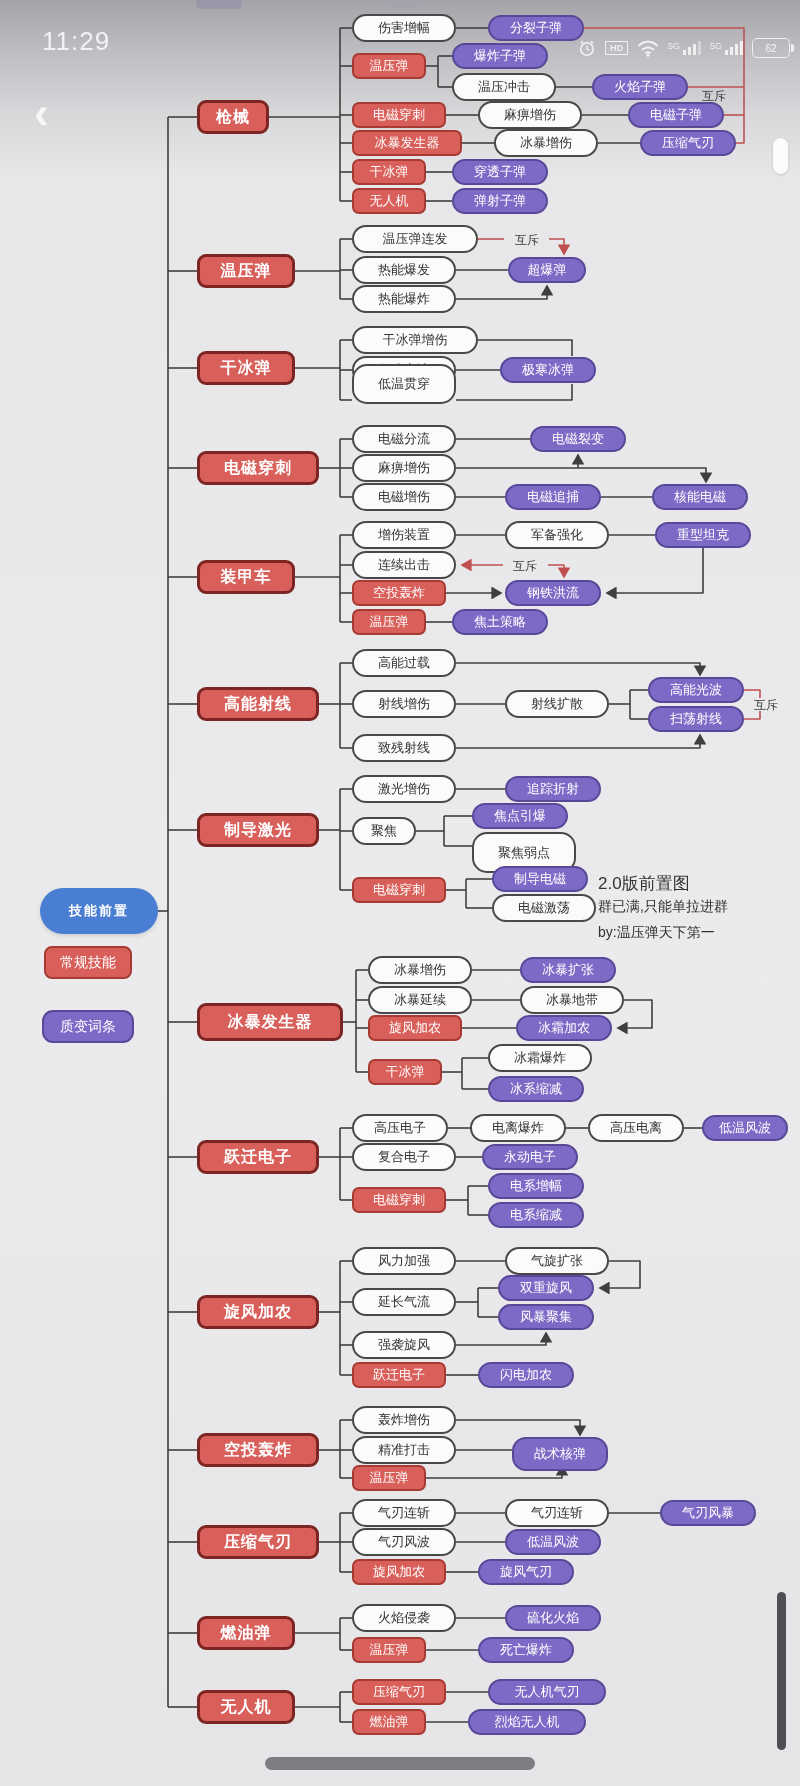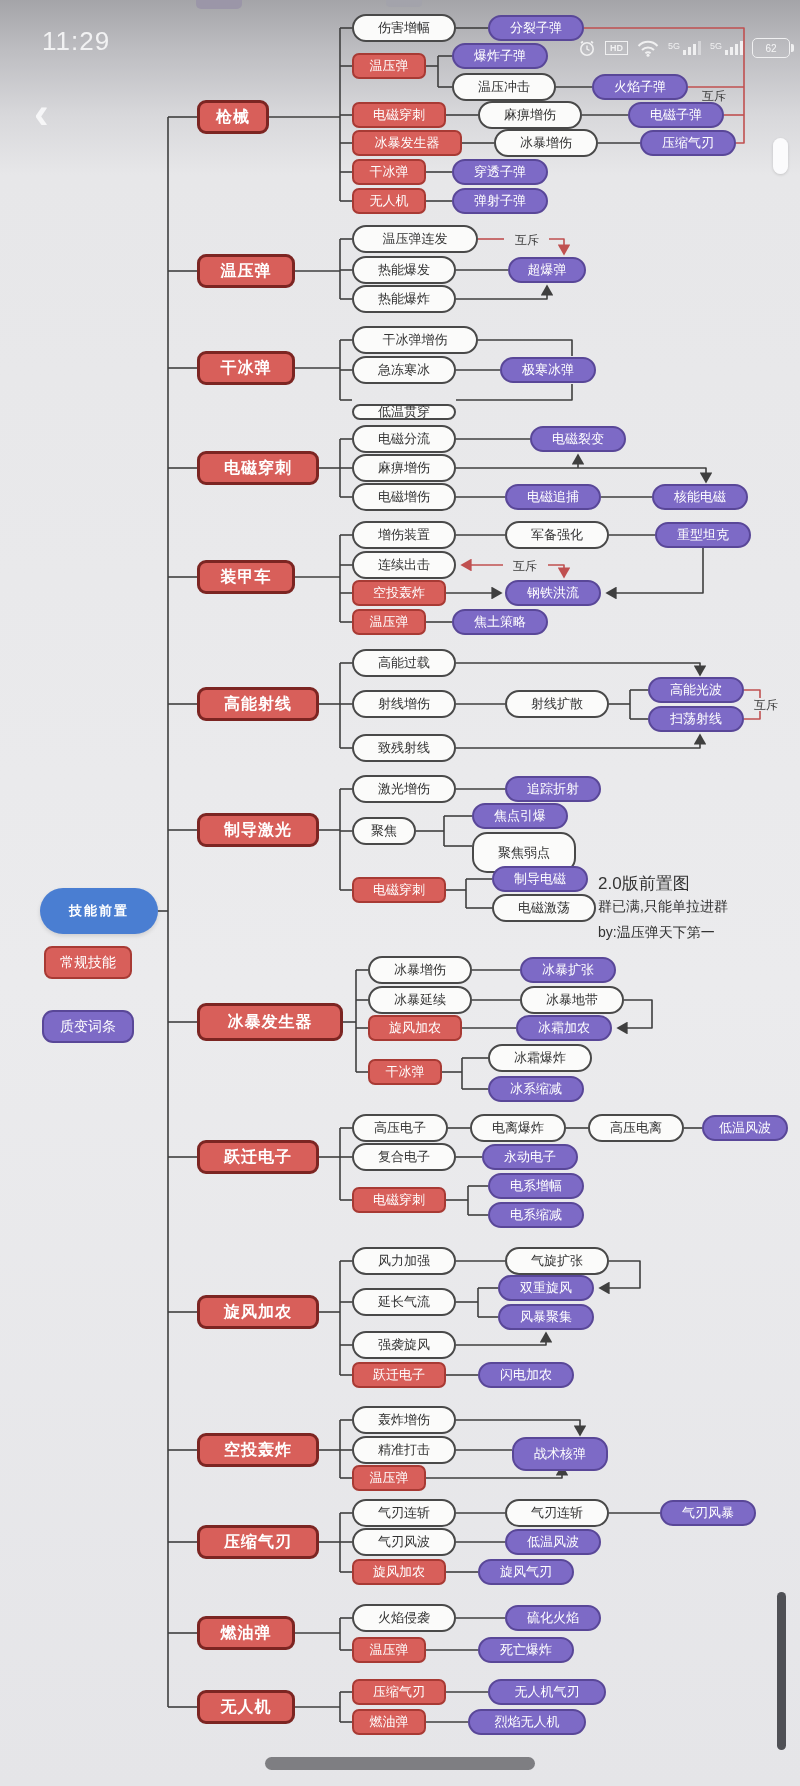--- a/index.html
+++ b/index.html
@@ -314,21 +314,21 @@
       <div class="nd t-p" style="left: 452px; top: 159px; width: 96px; height: 26px;">穿透子弹</div>
       <div class="nd t-r" style="left: 352px; top: 188px; width: 74px; height: 26px;">无人机</div>
       <div class="nd t-p" style="left: 452px; top: 188px; width: 96px; height: 26px;">弹射子弹</div>
       <div class="nd t-w" style="left: 352px; top: 225px; width: 126px; height: 28px;">温压弹连发</div>
       <div class="nd t-w" style="left: 352px; top: 256px; width: 104px; height: 28px;">热能爆发</div>
       <div class="nd t-p" style="left: 508px; top: 257px; width: 78px; height: 26px;">超爆弹</div>
       <div class="nd t-w" style="left: 352px; top: 285px; width: 104px; height: 28px;">热能爆炸</div>
       <div class="nd t-w" style="left: 352px; top: 326px; width: 126px; height: 28px;">干冰弹增伤</div>
       <div class="nd t-w" style="left: 352px; top: 356px; width: 104px; height: 28px;">急冻寒冰</div>
       <div class="nd t-p" style="left: 500px; top: 357px; width: 96px; height: 26px;">极寒冰弹</div>
-      <div class="nd t-w" style="left: 352px; top: 404px; width: 104px; height: 16px;">低温贯穿</div>
+      <div class="nd t-w" style="left: 352px; top: 364px; width: 104px; height: 40px;">低温贯穿</div>
       <div class="nd t-w" style="left: 352px; top: 425px; width: 104px; height: 28px;">电磁分流</div>
       <div class="nd t-p" style="left: 530px; top: 426px; width: 96px; height: 26px;">电磁裂变</div>
       <div class="nd t-w" style="left: 352px; top: 454px; width: 104px; height: 28px;">麻痹增伤</div>
       <div class="nd t-w" style="left: 352px; top: 483px; width: 104px; height: 28px;">电磁增伤</div>
       <div class="nd t-p" style="left: 505px; top: 484px; width: 96px; height: 26px;">电磁追捕</div>
       <div class="nd t-p" style="left: 652px; top: 484px; width: 96px; height: 26px;">核能电磁</div>
       <div class="nd t-w" style="left: 352px; top: 521px; width: 104px; height: 28px;">增伤装置</div>
       <div class="nd t-w" style="left: 505px; top: 521px; width: 104px; height: 28px;">军备强化</div>
       <div class="nd t-p" style="left: 655px; top: 522px; width: 96px; height: 26px;">重型坦克</div>
       <div class="nd t-w" style="left: 352px; top: 551px; width: 104px; height: 28px;">连续出击</div>

